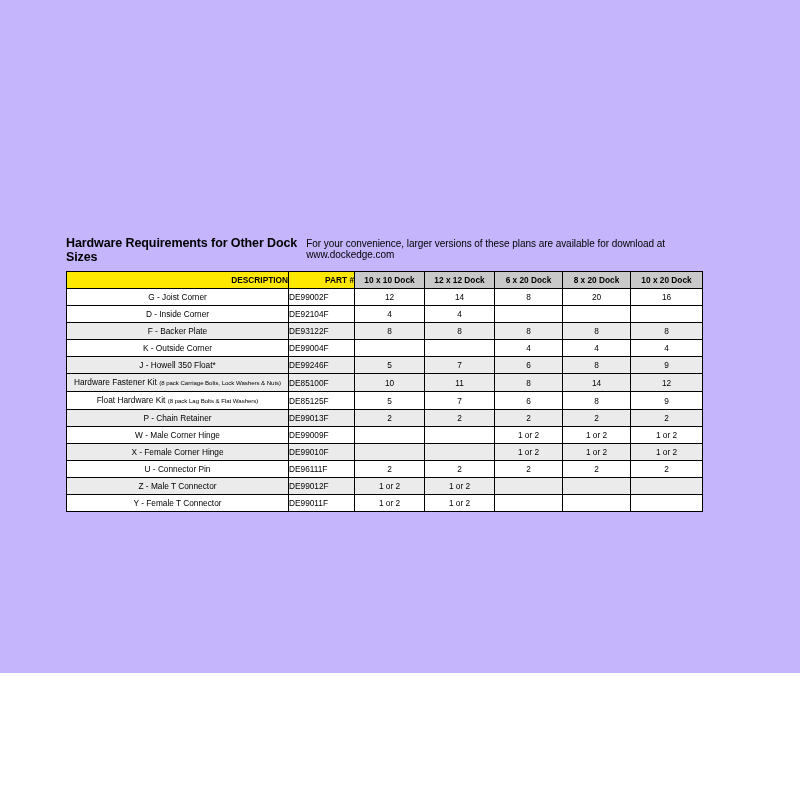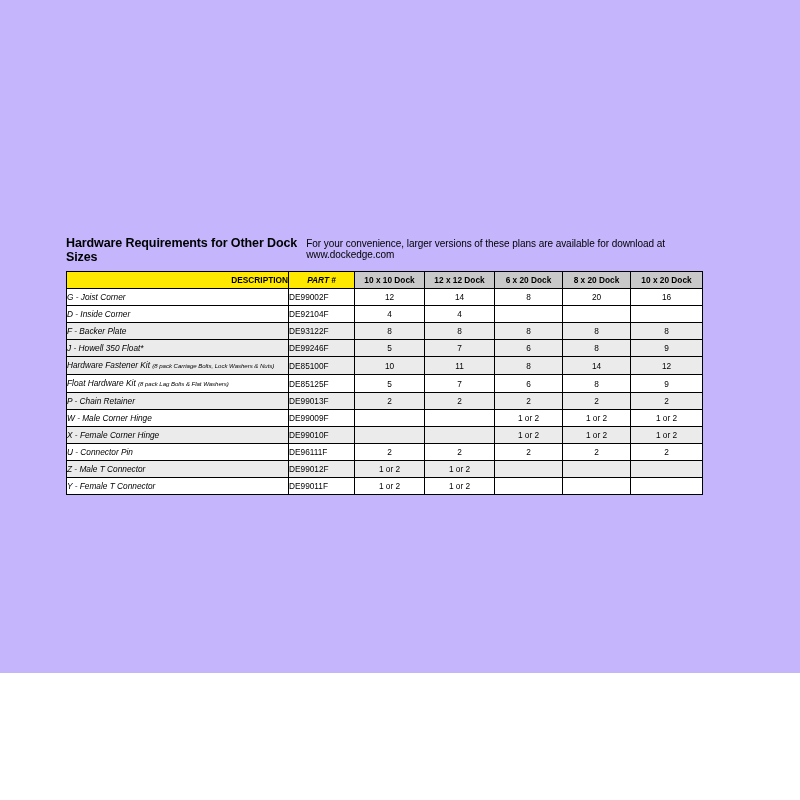--- a/index.html
+++ b/index.html
@@ -61,33 +61,31 @@
     height: 18px;
     line-height: 18px;
   }
   th.c-desc {
     background: #ffe800;
     text-align: right;
     padding-left: 5px;
   }
   th.c-part {
     background: #ffe800;
-    text-align: center;
-    padding-left: 5px;
-    font-style: italic;
+    text-align: right;
+    padding-left: 5px;
   }
   th.c-size {
     background: #c9c9c9;
     text-align: center;
   }
   td.desc {
-    text-align: left;
-    padding-left: 5px;
-    background: #ffffff;
-    font-style: italic;
+    text-align: center;
+    padding-left: 5px;
+    background: #ffffff;
   }
   td.part {
     text-align: left;
     padding-left: 5px;
     background: #ffffff;
   }
   td.val {
     text-align: center;
     background: #ffffff;
   }
@@ -152,20 +150,29 @@
           </tr>
           <tr class="shade">
             <td class="desc"><span>F - Backer Plate</span></td>
             <td class="part">DE93122F</td>
             <td class="val">8</td>
             <td class="val">8</td>
             <td class="val">8</td>
             <td class="val">8</td>
             <td class="val">8</td>
           </tr>
+          <tr>
+            <td class="desc"><span>K - Outside Corner</span></td>
+            <td class="part">DE99004F</td>
+            <td class="val"></td>
+            <td class="val"></td>
+            <td class="val">4</td>
+            <td class="val">4</td>
+            <td class="val">4</td>
+          </tr>
           <tr class="shade">
             <td class="desc"><span>J - Howell 350 Float*</span></td>
             <td class="part">DE99246F</td>
             <td class="val">5</td>
             <td class="val">7</td>
             <td class="val">6</td>
             <td class="val">8</td>
             <td class="val">9</td>
           </tr>
           <tr class="shade">

